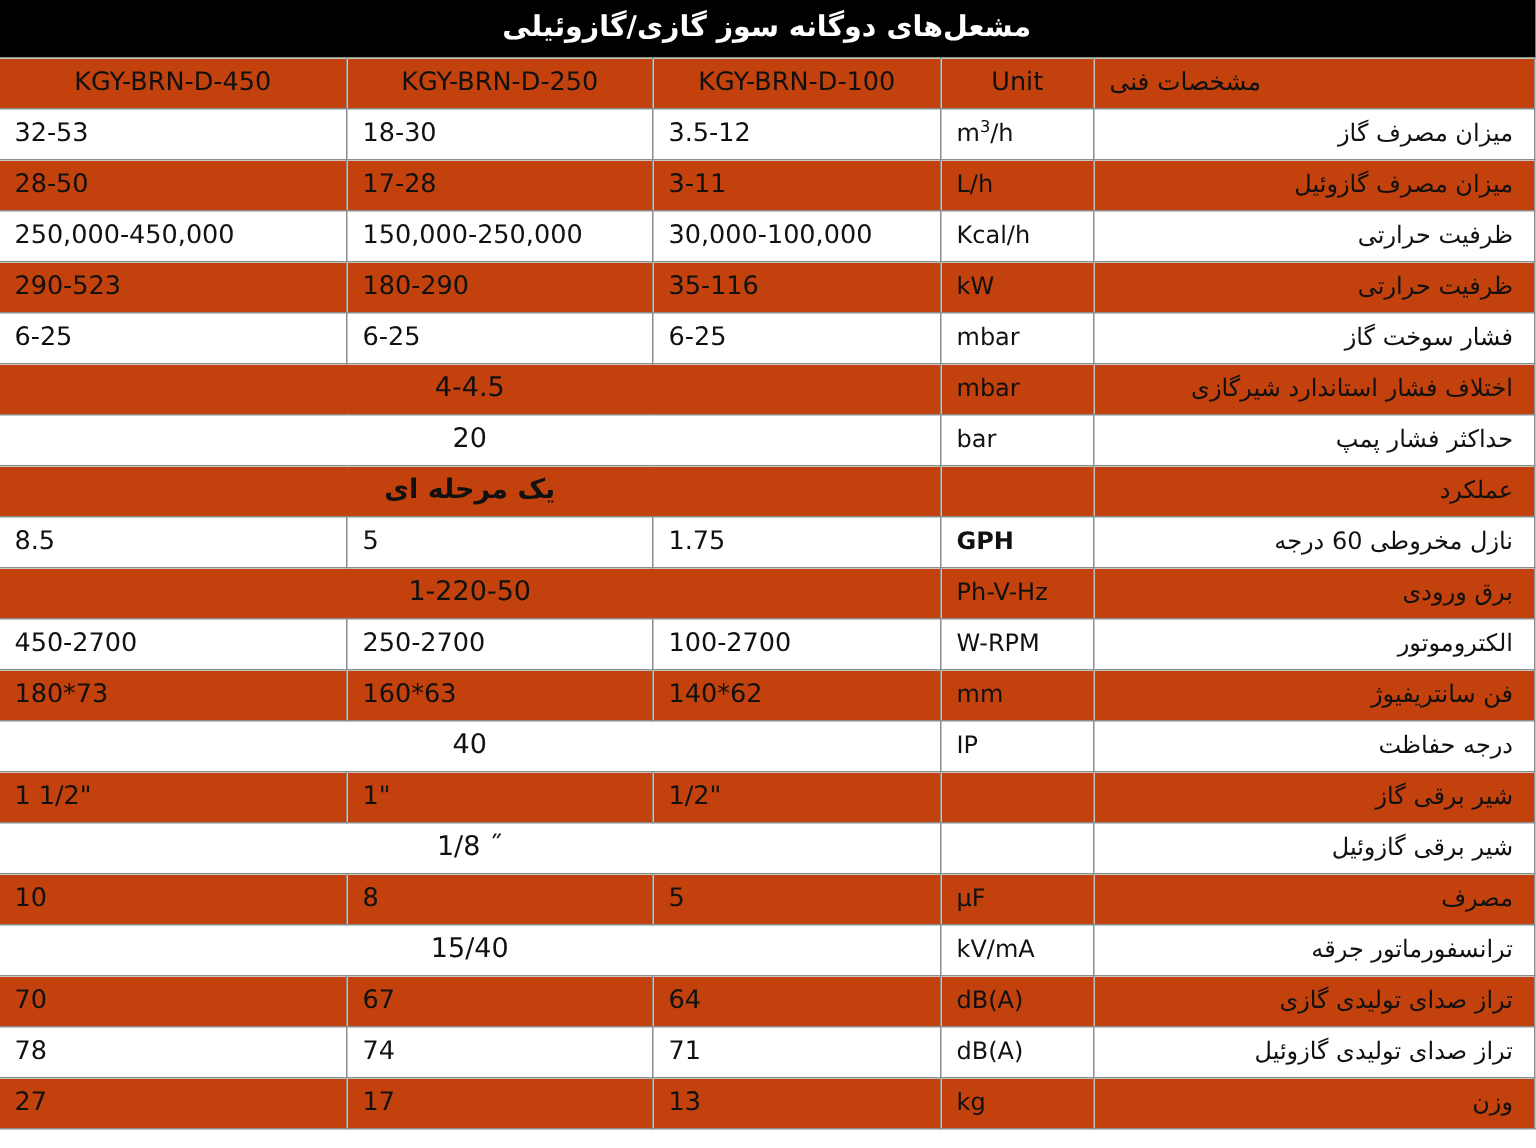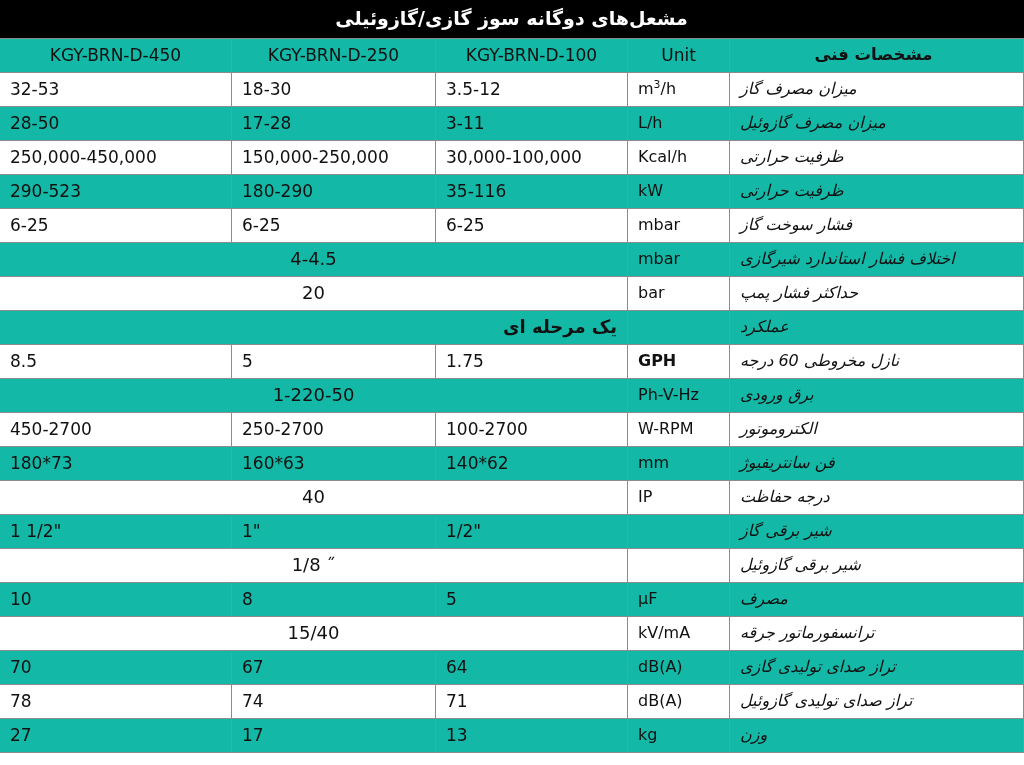--- a/index.html
+++ b/index.html
@@ -56,59 +56,57 @@
     height: 33px;
     padding: 0 10px;
     font-size: 16.5px;
     line-height: 1.15;
     vertical-align: middle;
     background: #ffffff;
     white-space: nowrap;
     overflow: hidden;
   }
 
-  tr.shaded td { background: #14b8a6; }
+  tr.shaded td { background: #c2410c; }
 
   td.label-cell {
-    text-align: left;
+    text-align: right;
     direction: rtl;
     font-size: 16px;
     padding-right: 14px;
-    font-style: italic;
   }
   td.unit-cell {
     direction: ltr;
     font-size: 16px;
   }
   td.val-cell {
     direction: ltr;
     font-size: 17px;
   }
   td.val-span {
     text-align: center;
     direction: ltr;
     font-size: 18px;
   }
   td.val-span-rtl {
-    text-align: right;
+    text-align: center;
     direction: rtl;
     font-size: 18px;
     font-weight: bold;
   }
   td.header-cell {
     text-align: center;
     direction: ltr;
     font-size: 17px;
   }
   td.header-label {
-    text-align: center;
+    text-align: left;
     direction: rtl;
     font-size: 16.5px;
     padding-right: 16px;
-    font-weight: bold;
   }
 
   sup { font-size: 0.68em; vertical-align: super; line-height: 0; }
 </style>
 </head>
 <body>
 
 <div class="spec-wrap">
   <table class="spec-table">
     <colgroup>

